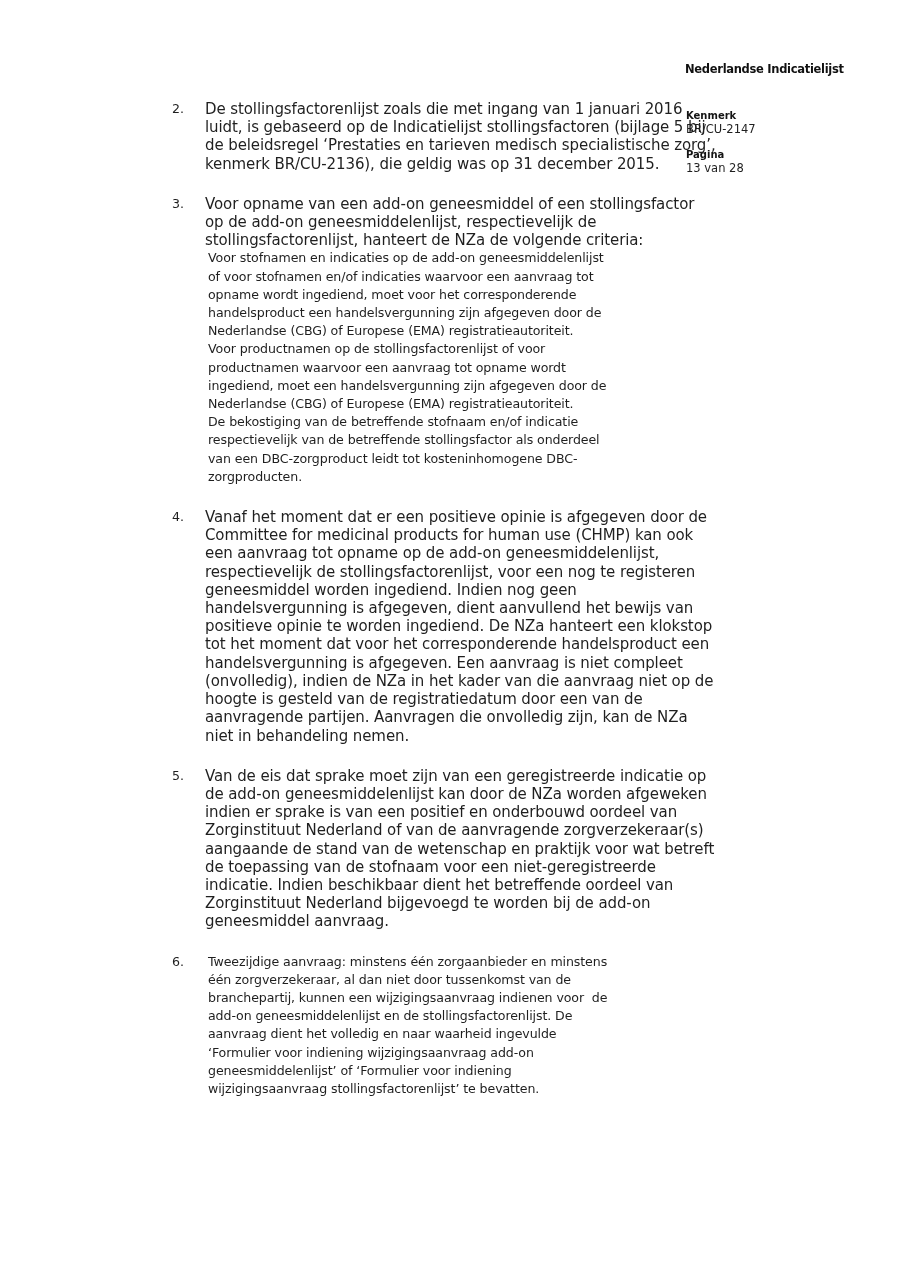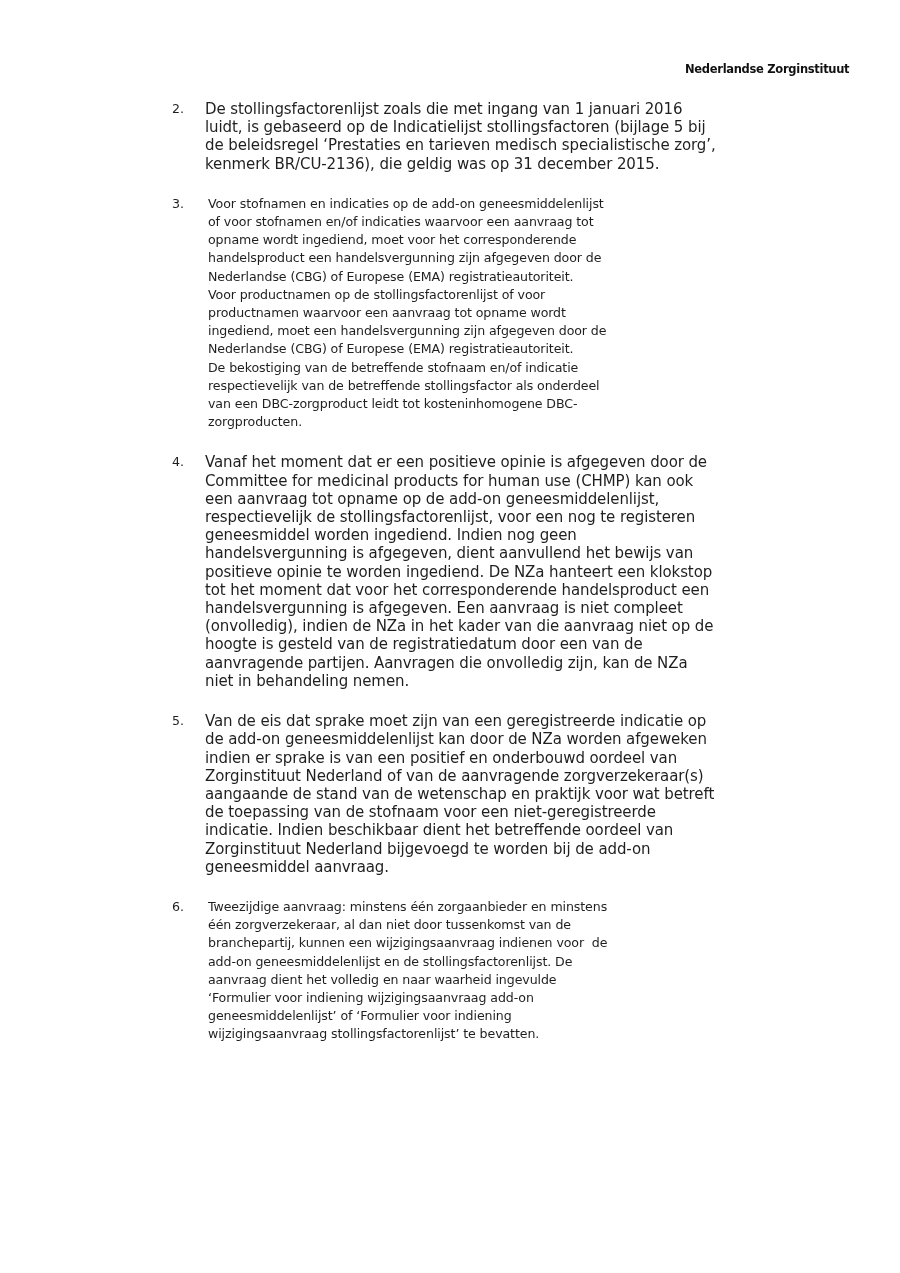--- a/index.html
+++ b/index.html
@@ -85,39 +85,52 @@
   }
   .item-subtext:empty {
     display: none;
   }
 </style>
 </head>
 <body>
 
 <div class="page">
 
-  <div class="org-header">Nederlandse Zorginstituut</div>
+  <div class="org-header">Nederlandse Indicatielijst</div>
 
+  <div class="meta">
+    <div class="meta-group">
+      <div class="meta-label">Kenmerk</div>
+      <div class="meta-value">BR/CU-2147</div>
+    </div>
+    <div class="meta-group">
+      <div class="meta-label">Pagina</div>
+      <div class="meta-value">13 van 28</div>
+    </div>
+  </div>
 
   <div class="content">
 
     <div class="item">
       <div class="item-number">2.</div>
       <div class="item-body">
         <div class="item-text">De stollingsfactorenlijst zoals die met ingang van 1 januari 2016
 luidt, is gebaseerd op de Indicatielijst stollingsfactoren (bijlage 5 bij
 de beleidsregel ‘Prestaties en tarieven medisch specialistische zorg’,
 kenmerk BR/CU-2136), die geldig was op 31 december 2015.</div>
 
       </div>
     </div>
 
     <div class="item">
       <div class="item-number">3.</div>
       <div class="item-body">
+        <div class="item-text">Voor opname van een add-on geneesmiddel of een stollingsfactor
+op de add-on geneesmiddelenlijst, respectievelijk de
+stollingsfactorenlijst, hanteert de NZa de volgende criteria:</div>
         <div class="item-subtext">Voor stofnamen en indicaties op de add-on geneesmiddelenlijst
 of voor stofnamen en/of indicaties waarvoor een aanvraag tot
 opname wordt ingediend, moet voor het corresponderende
 handelsproduct een handelsvergunning zijn afgegeven door de
 Nederlandse (CBG) of Europese (EMA) registratieautoriteit.
 Voor productnamen op de stollingsfactorenlijst of voor
 productnamen waarvoor een aanvraag tot opname wordt
 ingediend, moet een handelsvergunning zijn afgegeven door de
 Nederlandse (CBG) of Europese (EMA) registratieautoriteit.
 De bekostiging van de betreffende stofnaam en/of indicatie

